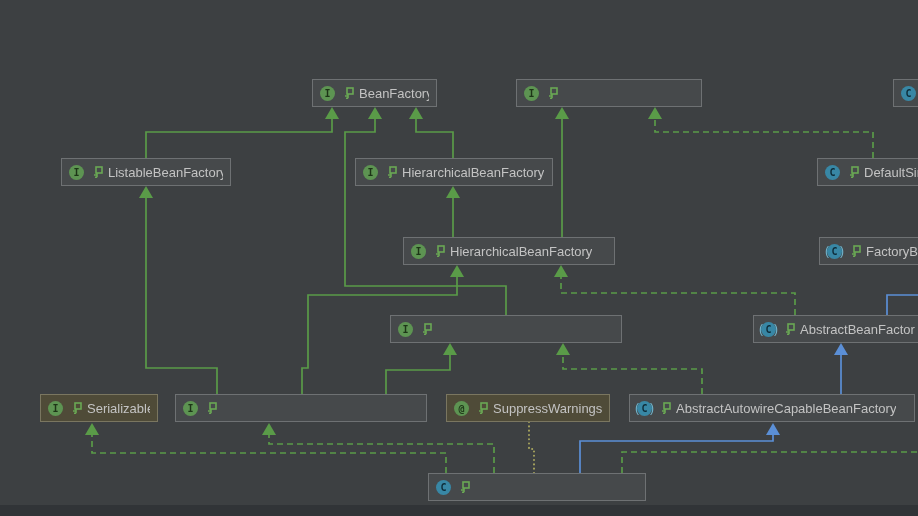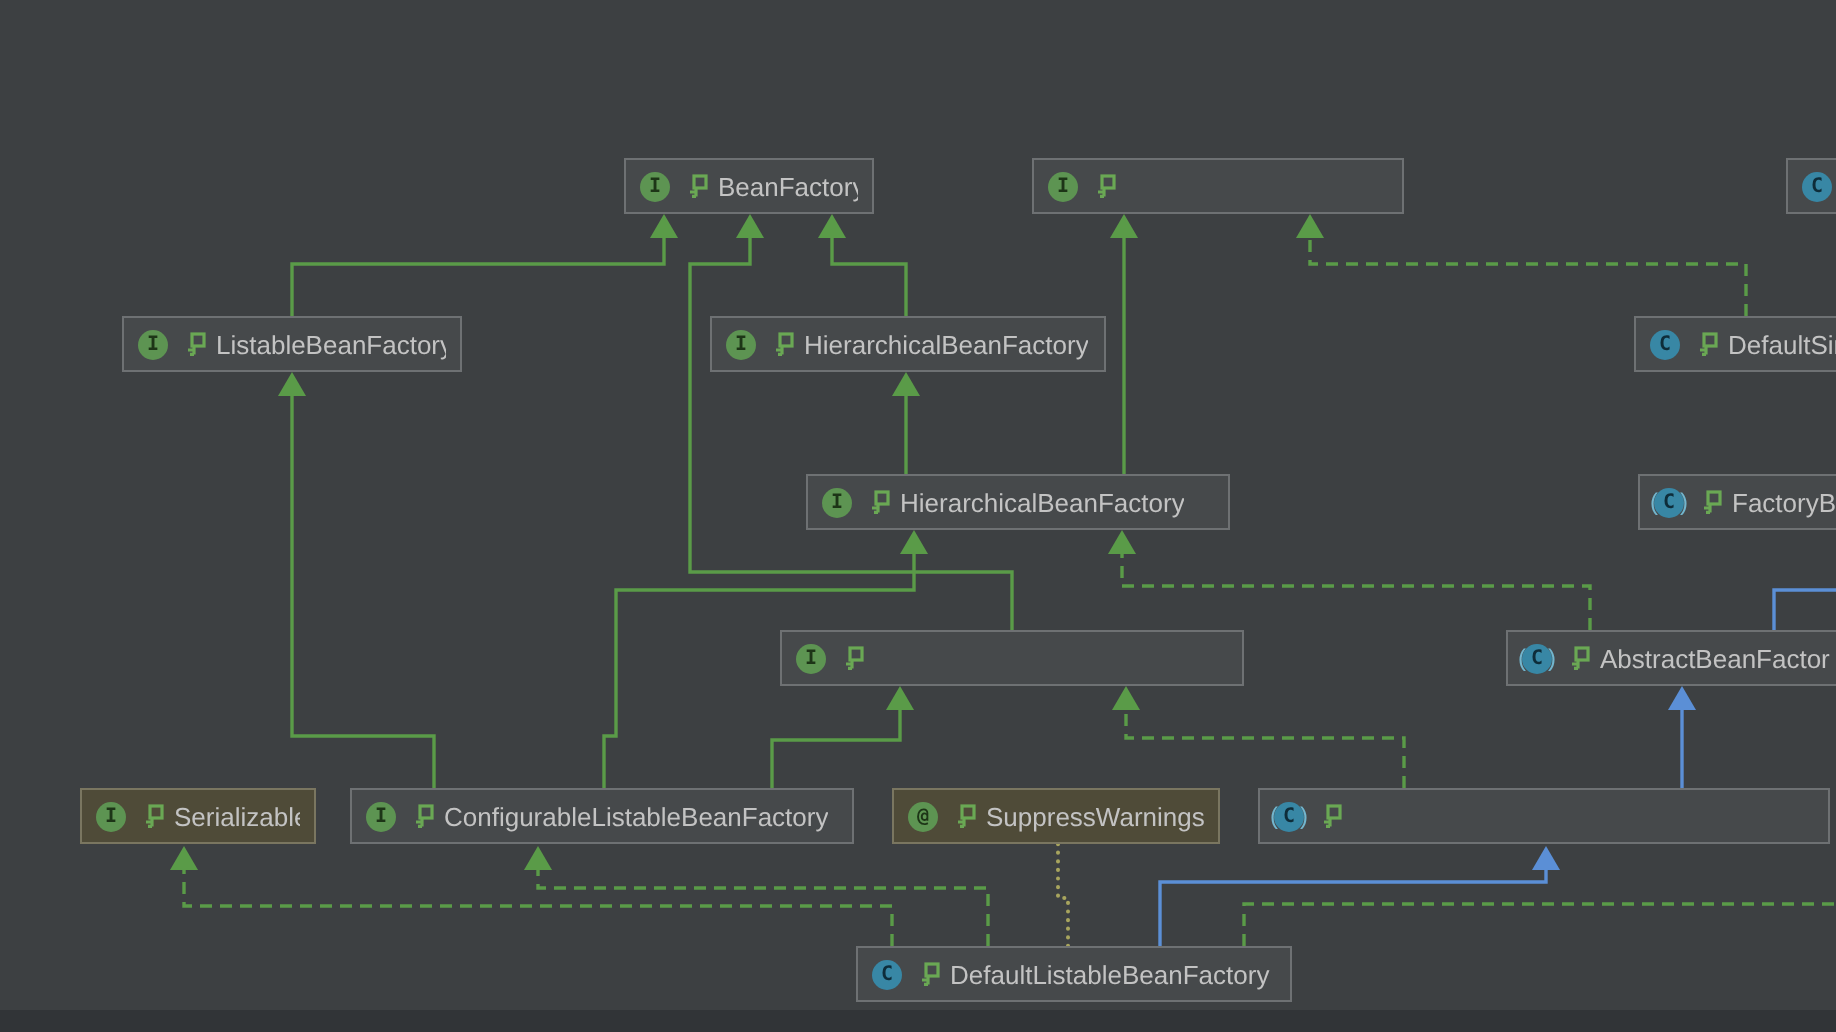--- a/index.html
+++ b/index.html
@@ -217,21 +217,20 @@
         <span class="node-label">Serializable</span>
       </div>
       <div class="node" style="left: 175px; top: 394px; width: 252px; height: 28px;">
         <span class="icon-wrap">
           <span class="circle-icon kind-interface">I</span>
         </span>
         <svg width="11" height="12" class="key-icon">
           <rect x="4" y="1" width="6" height="6" fill="none" stroke="#6aa854" stroke-width="1.6"></rect>
           <path d="M5 7 v4.3 M5 9 h-3 M5 11.2 h-2" stroke="#6aa854" stroke-width="1.6" fill="none"></path>
         </svg>
-        <span class="node-label">ConfigurableListableBeanFactory</span>
       </div>
       <div class="node library" style="left: 446px; top: 394px; width: 164px; height: 28px;">
         <span class="icon-wrap">
           <span class="circle-icon kind-annotation">@</span>
         </span>
         <svg width="11" height="12" class="key-icon">
           <rect x="4" y="1" width="6" height="6" fill="none" stroke="#6aa854" stroke-width="1.6"></rect>
           <path d="M5 7 v4.3 M5 9 h-3 M5 11.2 h-2" stroke="#6aa854" stroke-width="1.6" fill="none"></path>
         </svg>
         <span class="node-label">SuppressWarnings</span>
@@ -239,26 +238,26 @@
       <div class="node" style="left: 629px; top: 394px; width: 286px; height: 28px;">
         <span class="icon-wrap">
           <span class="paren">(</span>
           <span class="circle-icon kind-abstract_class">C</span>
           <span class="paren">)</span>
         </span>
         <svg width="11" height="12" class="key-icon">
           <rect x="4" y="1" width="6" height="6" fill="none" stroke="#6aa854" stroke-width="1.6"></rect>
           <path d="M5 7 v4.3 M5 9 h-3 M5 11.2 h-2" stroke="#6aa854" stroke-width="1.6" fill="none"></path>
         </svg>
+        <span class="node-label">AbstractAutowireCapableBeanFactory</span>
       </div>
       <div class="node" style="left: 428px; top: 473px; width: 218px; height: 28px;">
         <span class="icon-wrap">
           <span class="circle-icon kind-class">C</span>
         </span>
         <svg width="11" height="12" class="key-icon">
           <rect x="4" y="1" width="6" height="6" fill="none" stroke="#6aa854" stroke-width="1.6"></rect>
           <path d="M5 7 v4.3 M5 9 h-3 M5 11.2 h-2" stroke="#6aa854" stroke-width="1.6" fill="none"></path>
         </svg>
-        <span class="node-label">DefaultListableBeanFactory</span>
       </div>
     </div>
   <div class="bottom-strip" style="background: rgb(49, 52, 55);"></div>
 </div>
 
 </body></html>

